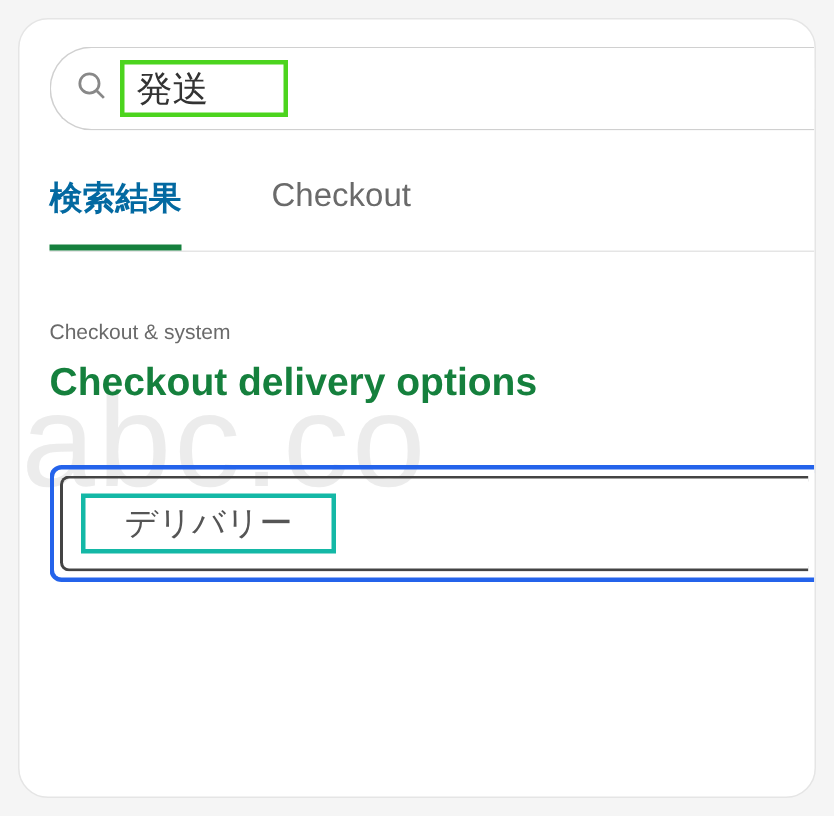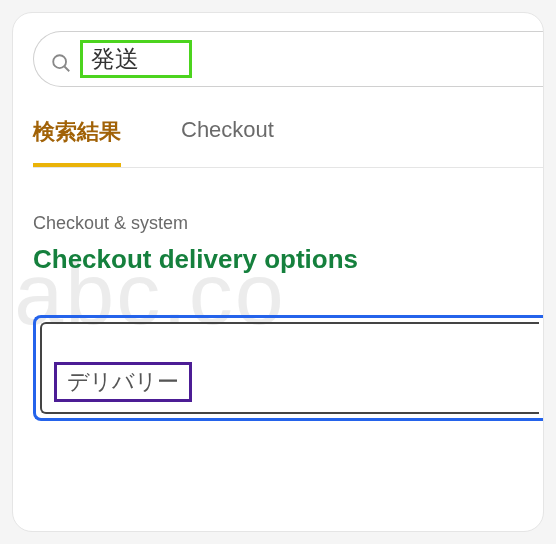--- a/index.html
+++ b/index.html
@@ -21,21 +21,21 @@
       border-radius: 20px;
       width: 100%;
       height: 100%;
       padding: 18px 0 0 20px;
       overflow: hidden;
       border: 1px solid #e5e5e5;
       position: relative;
     }
     .search-row {
       display: flex;
-      align-items: flex-end;
+      align-items: center;
       border: 1px solid #d0d0d0;
       border-right: none;
       border-radius: 28px 0 0 28px;
       padding: 8px 16px;
       margin-bottom: 30px;
     }
     .search-icon {
       flex-shrink: 0;
       margin-right: 8px;
     }
@@ -59,26 +59,26 @@
       margin-bottom: 45px;
     }
     .tab {
       font-size: 22px;
       color: #6a6a6a;
       padding-bottom: 16px;
       cursor: pointer;
       white-space: nowrap;
     }
     .tab.active {
-      color: #a16207;
+      color: #0369a1;
       font-weight: 600;
-      border-bottom: 4px solid #eab308;
+      border-bottom: 4px solid #15803d;
     }
     .section-label {
-      font-size: 18px;
+      font-size: 14px;
       color: #6a6a6a;
       margin-bottom: 10px;
     }
     .section-title {
       font-size: 26px;
       font-weight: 700;
       color: #15803d;
       margin-bottom: 40px;
     }
     .field-label {
@@ -95,24 +95,23 @@
       padding: 4px;
     }
     .input-inner {
       border: 2px solid #444;
       border-right: none;
       border-radius: 6px 0 0 6px;
       padding: 10px 12px;
       display: flex;
     }
     .input-value-wrap {
-      border: 3px solid #4c1d95;
-      padding: 2px 10px;
+      border: 3px solid #14b8a6;
+      padding: 2px 26px;
       display: inline-block;
-      margin-top: 28px;
     }
     .input-value {
       font-size: 22px;
       color: #555;
     }
     .watermark {
       position: absolute;
       top: 230px;
       left: -30px;
       font-size: 88px;

